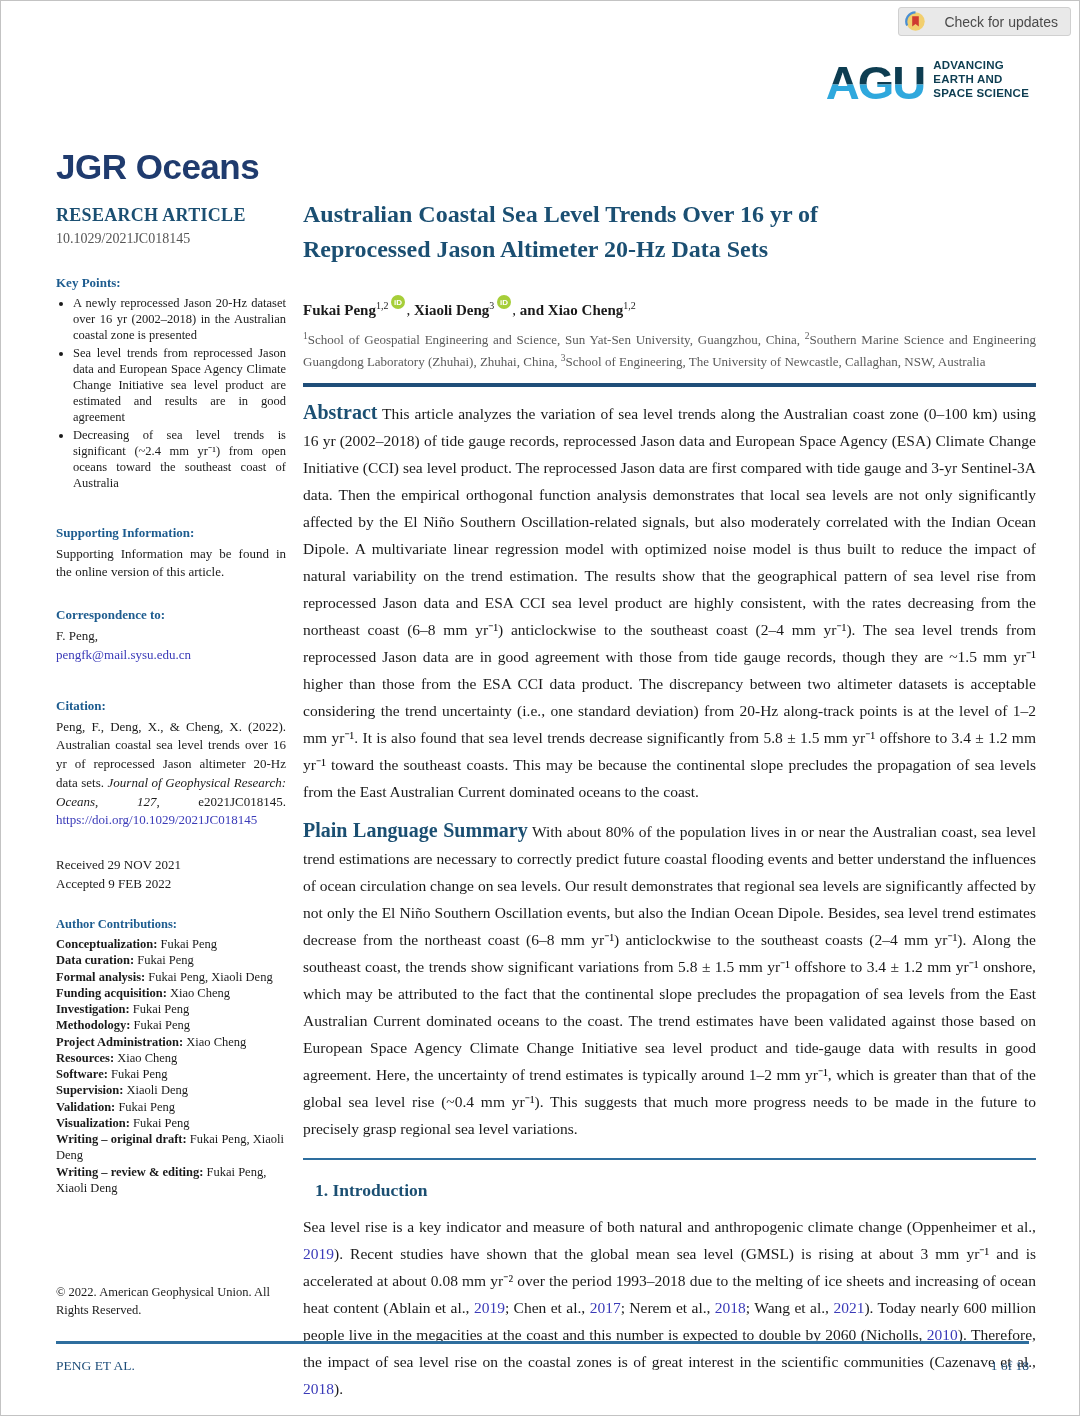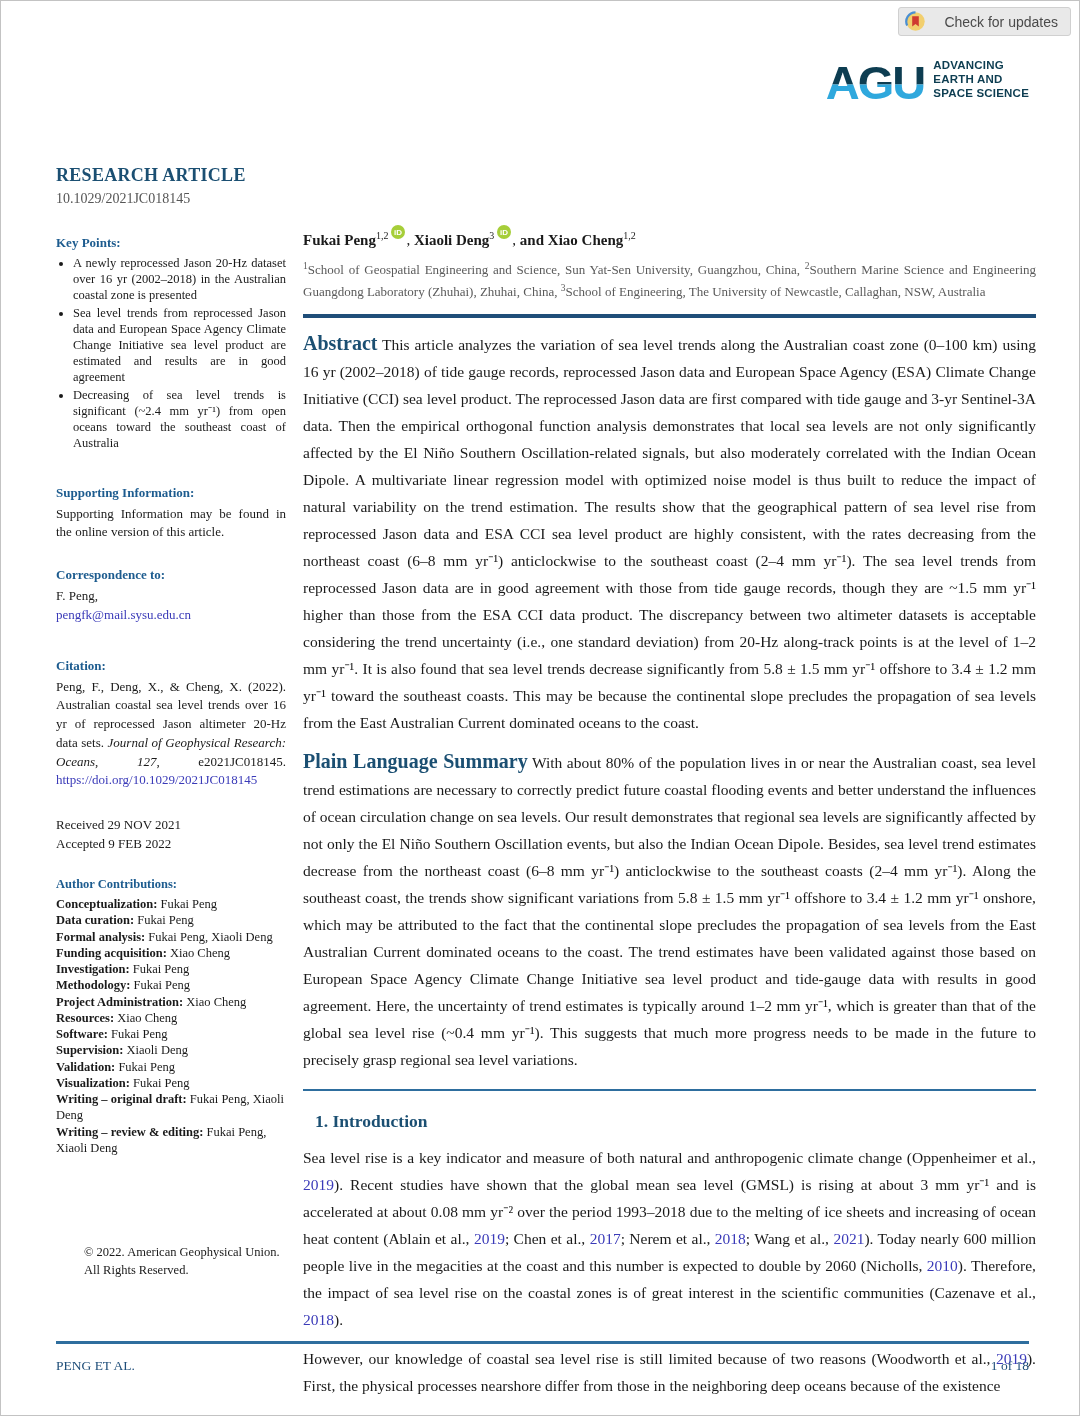--- a/index.html
+++ b/index.html
@@ -38,21 +38,21 @@
   .si{margin-top:34px;}
   .si p,.corr p{font-size:13px;line-height:1.4;margin:0;text-align:justify;}
   .corr{margin-top:26px;}
   .corr .email{display:block;}
   .cit{margin-top:34px;}
   .cit p{font-size:13px;line-height:1.44;margin:0;text-align:justify;}
   .dates{margin-top:26px;font-size:13px;line-height:1.45;}
   .contrib{margin-top:22px;}
   .contrib div{font-size:12.5px;line-height:1.3;}
   .contrib b{font-weight:700;}
-  .copyright{margin-top:88px;font-size:12.5px;line-height:1.4;margin-left:28px;}
+  .copyright{margin-top:88px;font-size:12.5px;line-height:1.4;}
   .link{color:#3a3ab8;cursor:pointer;}
   
   .main{position:absolute;left:302px;top:196px;width:733px;}
   .title{margin:0;font-size:24px;line-height:1.45;font-weight:700;color:#1b4f72;max-width:610px;}
   .authors{margin-top:28px;font-size:15px;}
   .authors b{font-weight:700;}
   .authors sup{font-size:10px;}
   .orcid{display:inline-block;vertical-align:super;margin:0 1px 0 3px;}
   .affil{margin-top:10px;font-size:13px;line-height:1.72;color:#5a5a5a;text-align:justify;}
   .affil sup{font-size:9.5px;}
@@ -90,20 +90,21 @@
       <span class="bottom">AGU</span>
     </div>
     <div class="agu-tagline">
       <div>ADVANCING</div>
       <div>EARTH AND</div>
       <div>SPACE SCIENCE</div>
     </div>
   </div>
 
   <aside class="sidebar">
+    <div class="journal-title">JGR Oceans</div>
     <div class="article-type">RESEARCH ARTICLE</div>
     <div class="doi">10.1029/2021JC018145</div>
 
     <section class="sb-sec kp">
       <div class="sb-h">Key Points:</div>
       <ul>
           <li>A newly reprocessed Jason 20-Hz dataset over 16 yr (2002–2018) in the Australian coastal zone is presented</li>
           <li>Sea level trends from reprocessed Jason data and European Space Agency Climate Change Initiative sea level product are estimated and results are in good agreement</li>
           <li>Decreasing of sea level trends is significant (~2.4 mm yr⁻¹) from open oceans toward the southeast coast of Australia</li>
         </ul>
@@ -149,20 +150,21 @@
           <div><b>Visualization:</b> Fukai Peng</div>
           <div><b>Writing – original draft:</b> Fukai Peng, Xiaoli Deng</div>
           <div><b>Writing – review &amp; editing:</b> Fukai Peng, Xiaoli Deng</div>
         </div>
     </section>
 
     <p class="copyright">© 2022. American Geophysical Union. All Rights Reserved.</p>
   </aside>
 
   <main class="main">
+    <h1 class="title">Australian Coastal Sea Level Trends Over 16 yr of Reprocessed Jason Altimeter 20-Hz Data Sets</h1>
 
     <div class="authors"><b>Fukai Peng</b><sup>1,2</sup><span class="orcid"><svg width="14" height="14" viewBox="0 0 14 14">
             <circle cx="7" cy="7" r="7" fill="#a6ce39"></circle>
             <text x="7" y="10" text-anchor="middle" font-family="Liberation Sans, sans-serif" font-size="8" font-weight="bold" fill="#ffffff">iD</text>
           </svg></span>, <b>Xiaoli Deng</b><sup>3</sup><span class="orcid"><svg width="14" height="14" viewBox="0 0 14 14">
             <circle cx="7" cy="7" r="7" fill="#a6ce39"></circle>
             <text x="7" y="10" text-anchor="middle" font-family="Liberation Sans, sans-serif" font-size="8" font-weight="bold" fill="#ffffff">iD</text>
           </svg></span>, <b>and Xiao Cheng</b><sup>1,2</sup></div>
 
     <div class="affil"><sup>1</sup>School of Geospatial Engineering and Science, Sun Yat-Sen University, Guangzhou, China, <sup>2</sup>Southern Marine Science and Engineering Guangdong Laboratory (Zhuhai), Zhuhai, China, <sup>3</sup>School of Engineering, The University of Newcastle, Callaghan, NSW, Australia</div>

